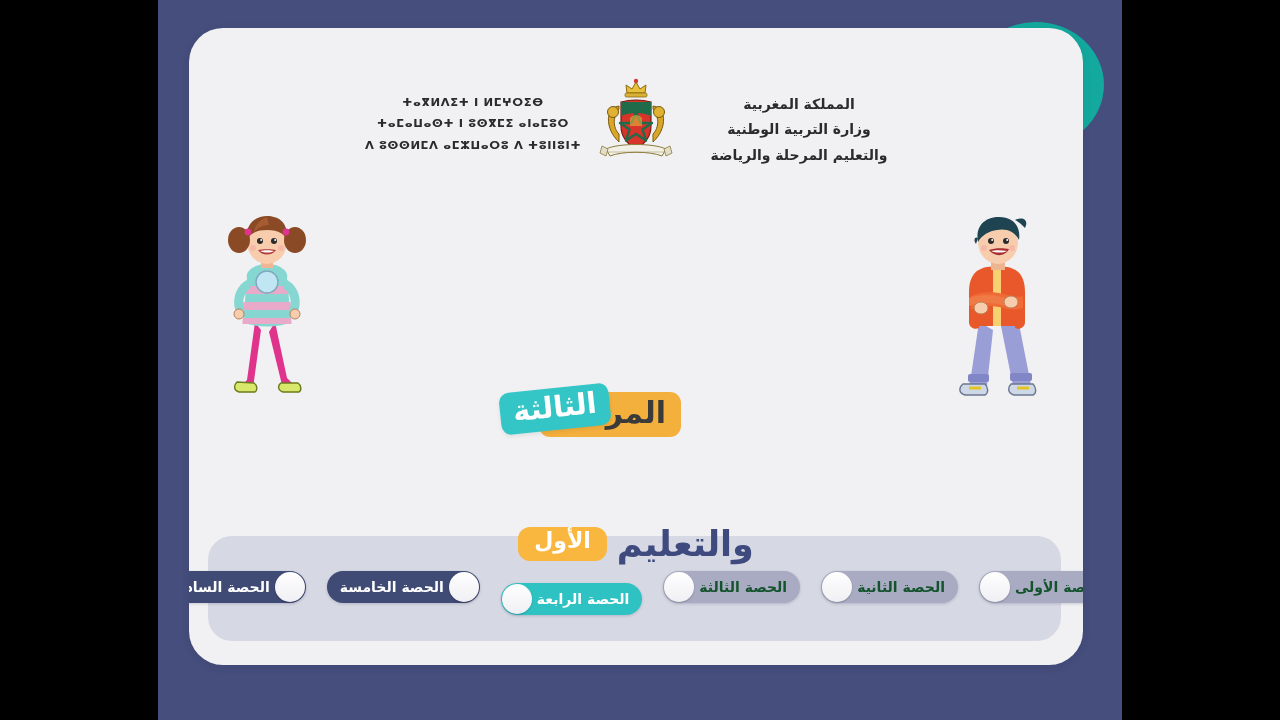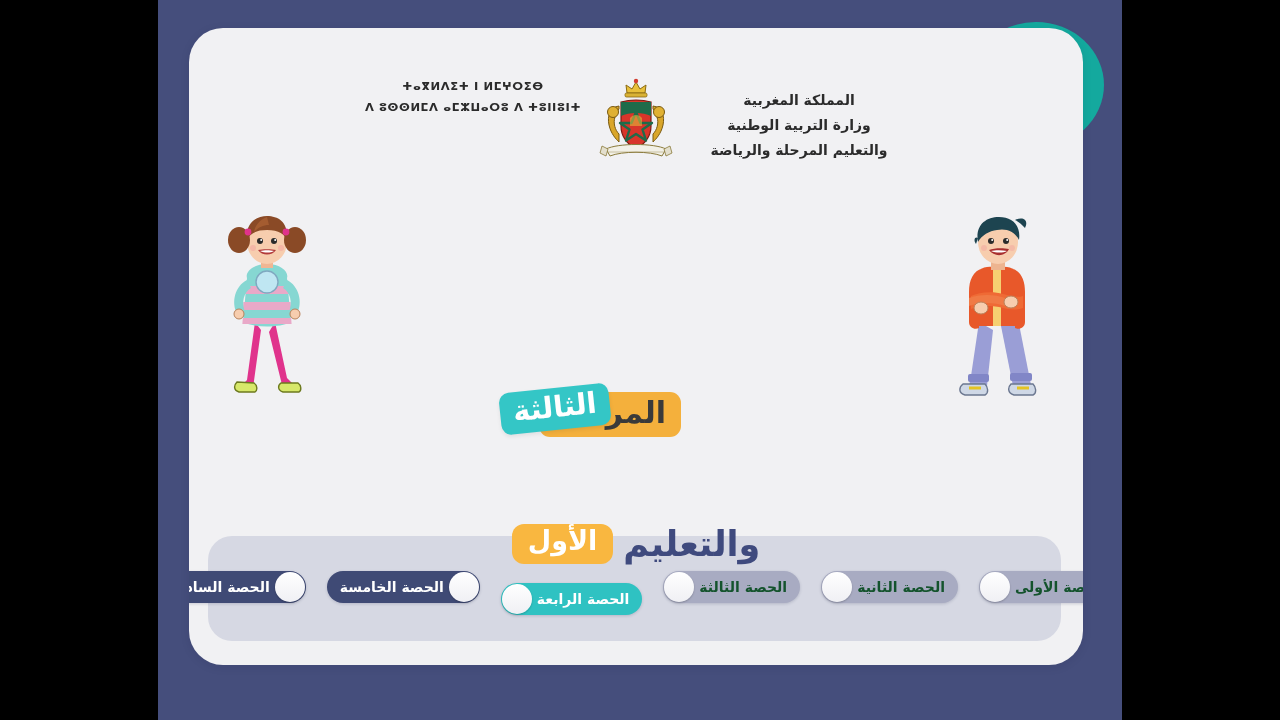--- a/index.html
+++ b/index.html
@@ -53,21 +53,21 @@
     border-radius:34px;
     z-index:6;
     box-shadow:0 2px 10px rgba(20,22,45,.10);
     overflow:hidden;
   }
 
   
   .header{
     position:absolute;
     left:0; top:48px; width:100%;
-    display:flex; justify-content:center; align-items:flex-start;
+    display:flex; justify-content:center; align-items:center;
     gap:0px;
     z-index:3;
   }
   .hdr-tif{
     text-align:center;
     color:#2b2b2b;
     font-size:11.5px;
     font-weight:700;
     letter-spacing:.6px;
     line-height:1.85;
@@ -156,21 +156,21 @@
   .week-label{
     color:#3f4a7e;
     font-size:35px;
     font-weight:800;
     direction:rtl;
   }
   .week-pill{
     background:#f9b740;
     color:#ffffff;
     border-radius:12px;
-    font-size:27px; font-weight:800;
+    font-size:22px; font-weight:800;
     direction:rtl;
     padding:1px 16px 6px 16px;
     line-height:1.2;
   }
 
   
   .tray{
     position:absolute;
     left:19px; bottom:24px;
     width:853px; height:105px;
@@ -230,20 +230,21 @@
     <div class="lvl-small">المستوى</div>
     <div class="lvl-big">الرابع</div>
   </div>
 
   <div class="card">
 
     <div class="header">
 
       <div class="hdr-tif">
         <div>ⵜⴰⴳⵍⴷⵉⵜ ⵏ ⵍⵎⵖⵔⵉⴱ</div>
+        <div>ⵜⴰⵎⴰⵡⴰⵙⵜ ⵏ ⵓⵙⴳⵎⵉ ⴰⵏⴰⵎⵓⵔ</div>
         <div>ⴷ ⵓⵙⵙⵍⵎⴷ ⴰⵎⵣⵡⴰⵔⵓ ⴷ ⵜⵓⵏⵏⵓⵏⵜ</div>
       </div>
 
       <div class="emblem">
         <svg viewBox="0 0 96 96" width="96" height="96" aria-hidden="true">
 
           <path d="M48 6 L52 13 L58 9 L57 17 L39 17 L38 9 L44 13 Z" fill="#e8c03a" stroke="#8a6a12" stroke-width="1"></path>
           <circle cx="48" cy="5" r="2.2" fill="#d23b2e"></circle>
           <rect x="37" y="17" width="22" height="4" rx="1.5" fill="#d9b235" stroke="#8a6a12" stroke-width=".8"></rect>
 

